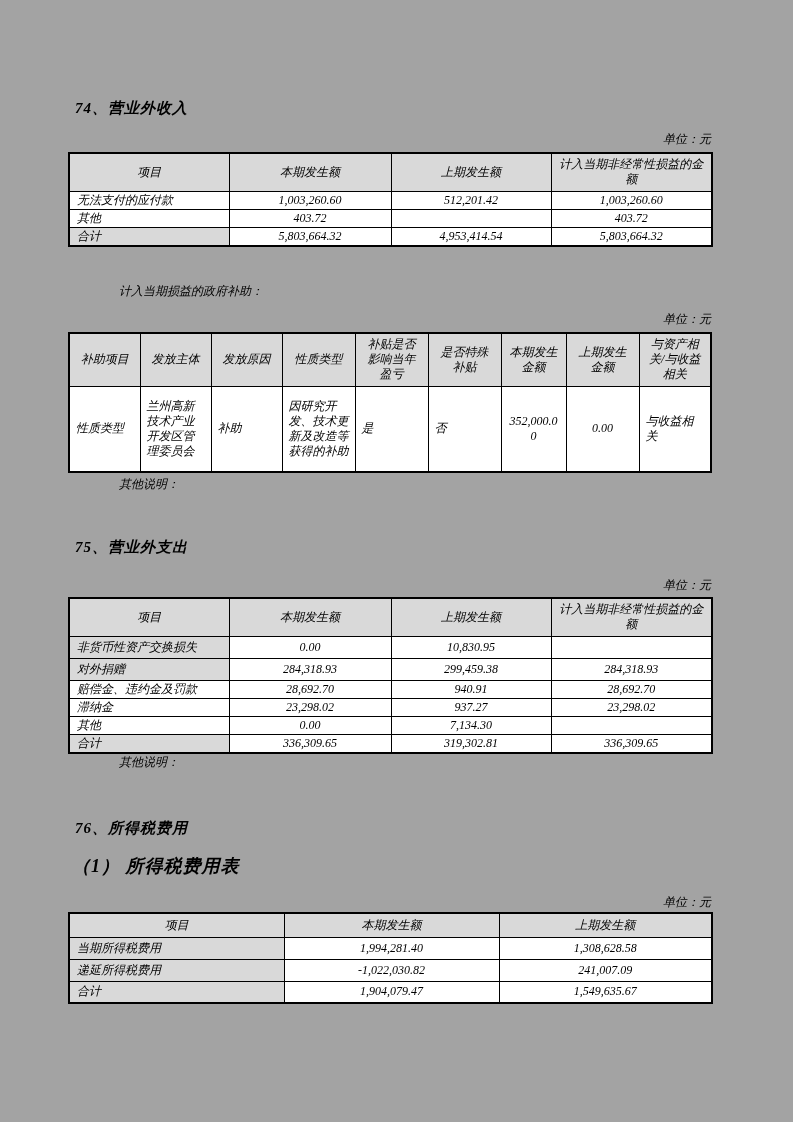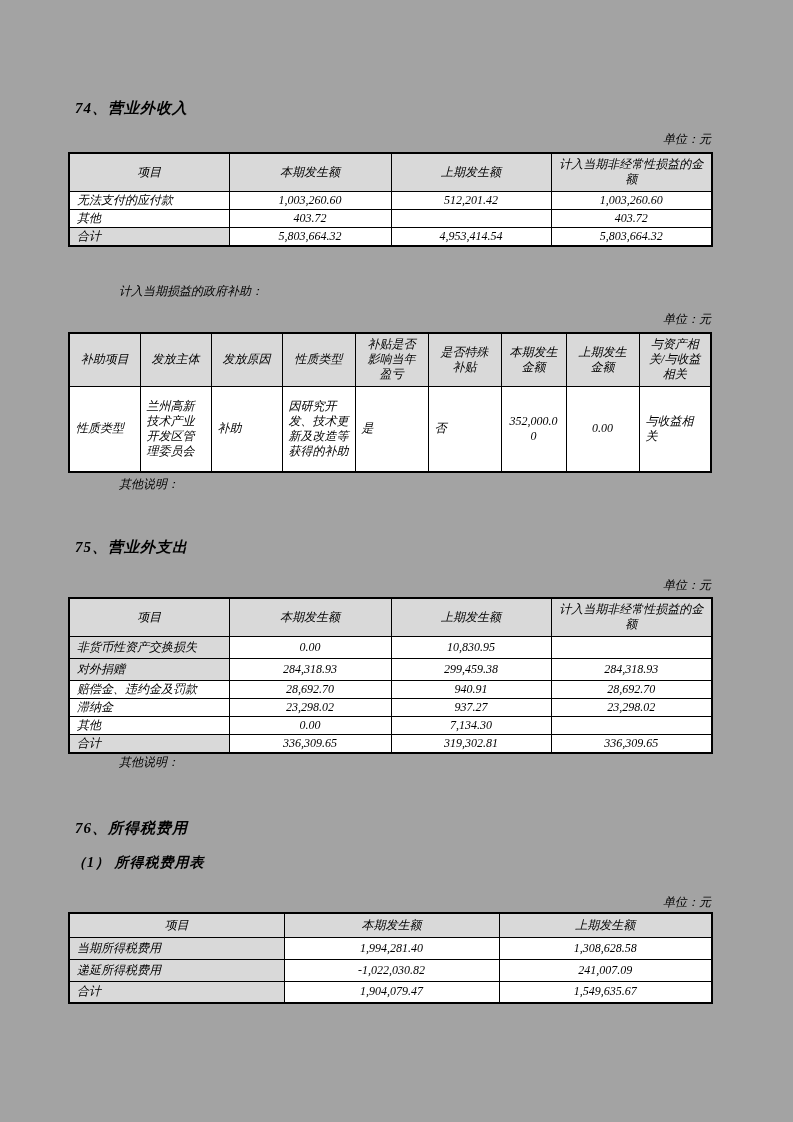--- a/index.html
+++ b/index.html
@@ -3,21 +3,21 @@
 <meta charset="utf-8">
 <style>
   html,body{margin:0;padding:0;background:#e9e9e9;}
   .page{
     position:relative;width:793px;height:1122px;background:#a3a3a3;
     font-family:"Liberation Serif","DejaVu Serif",serif;color:#000;
     margin:0 auto;overflow:hidden;font-style:italic;
   }
   .abs{position:absolute;}
   .h1{font-size:15px;font-weight:bold;letter-spacing:1px;}
-  .h2{font-size:14px;font-weight:bold;letter-spacing:1px;}
+  .h2{font-size:18px;font-weight:bold;letter-spacing:1px;}
   .bodytext{font-size:12px;margin-left:43px;}
   .unit{font-size:12px;position:absolute;right:82px;}
 
   table.fin{
     border-collapse:collapse;table-layout:fixed;width:643px;
     border:2px solid #000;background:#fff;
   }
   table.fin th, table.fin td{
     border:1px solid #000;font-size:12px;line-height:15px;
     vertical-align:middle;overflow:hidden;font-weight:normal;

